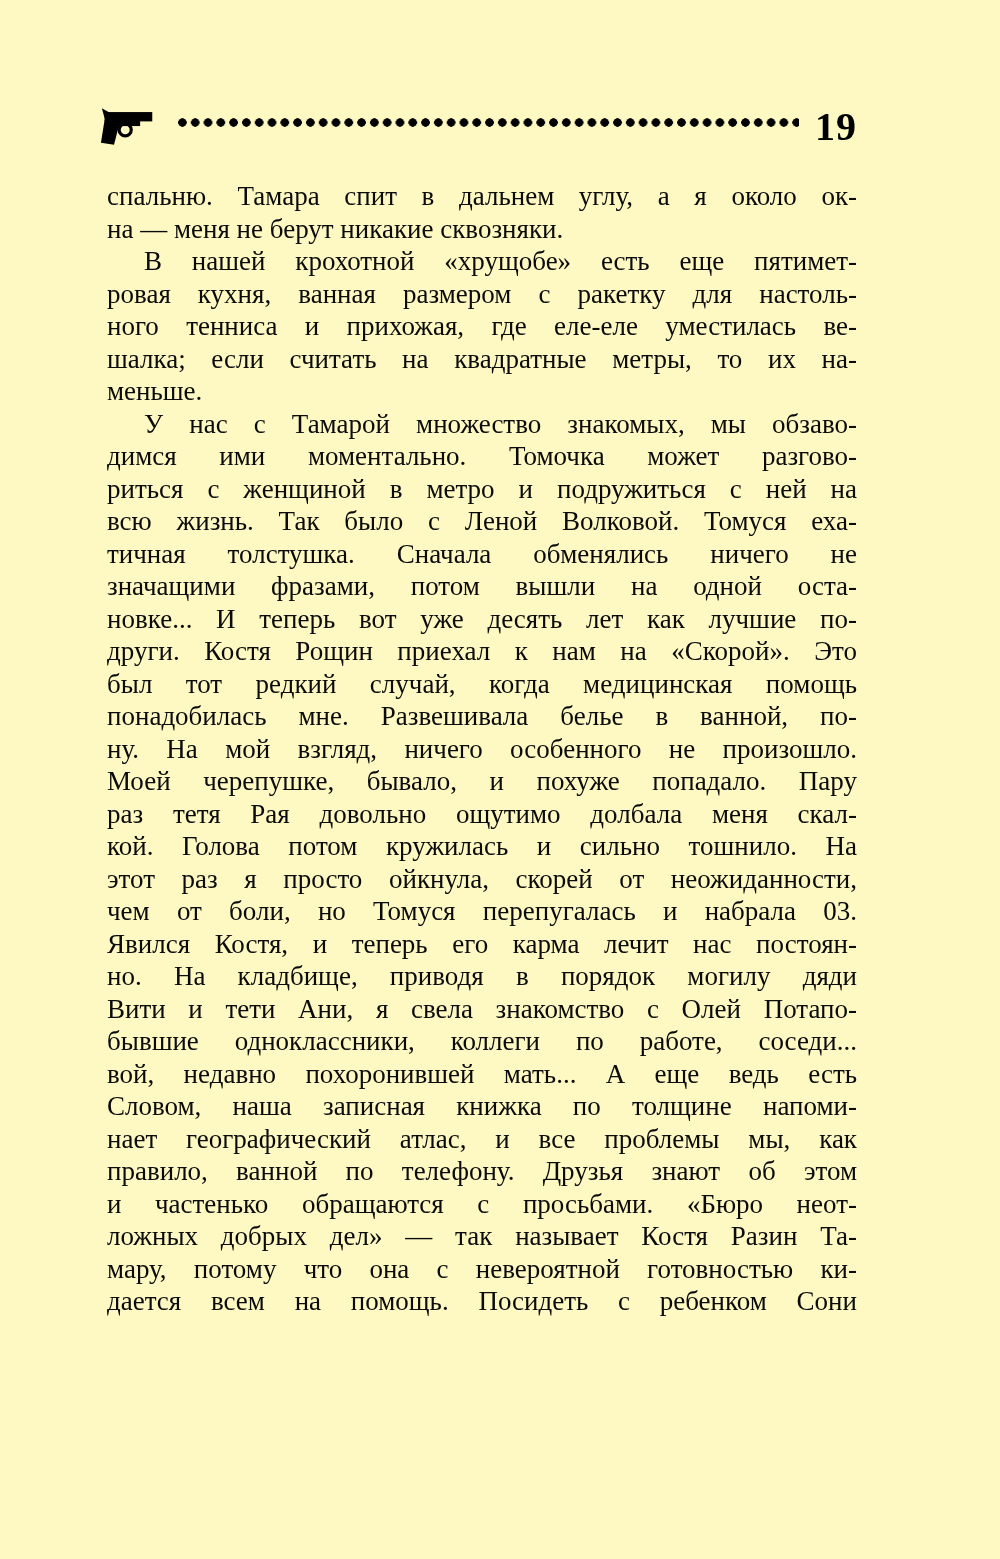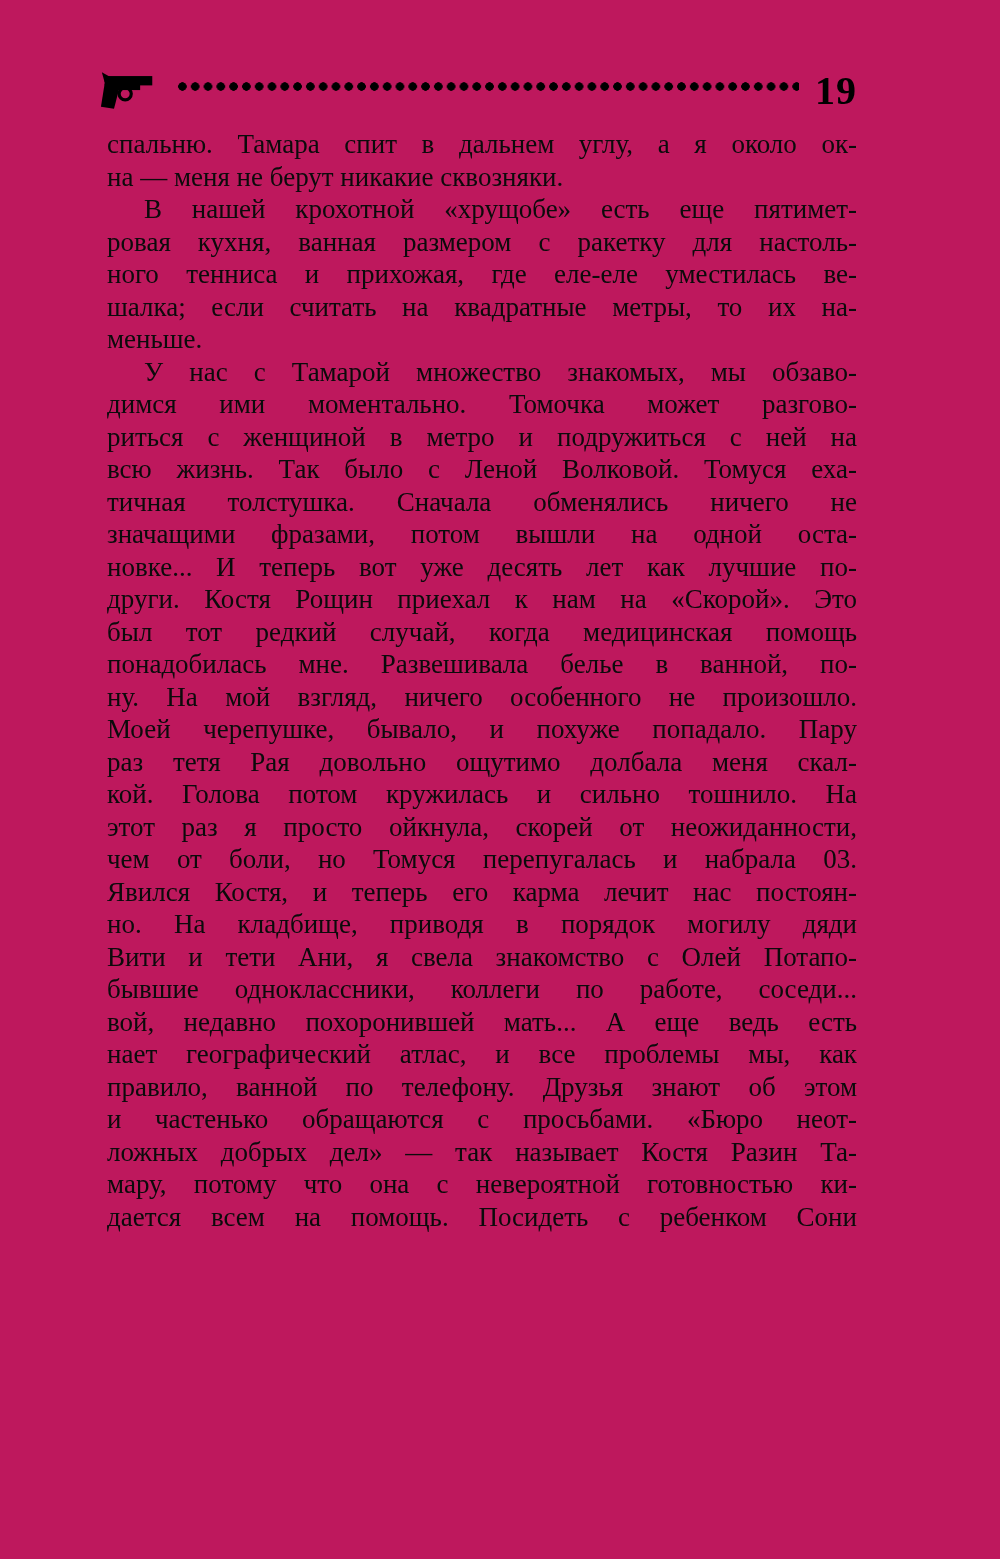--- a/index.html
+++ b/index.html
@@ -12,22 +12,22 @@
     height: 1559px;
     position: relative;
     font-family: "Liberation Serif", serif;
     color: #0b0b0b;
     overflow: hidden;
   }
   .page {
     box-sizing: border-box;
     width: 1000px;
     height: 1559px;
-    padding: 66px 143px 0 107px;
-    background: #be185d;
+    padding: 102px 143px 0 107px;
+    background: #fef9c3;
   }
   .page-header {
     display: flex;
     align-items: center;
     height: 50px;
     margin-left: -7px;
   }
   .gun {
     flex: 0 0 auto;
     width: 56px;
@@ -48,21 +48,21 @@
   .pagenum {
     flex: 0 0 auto;
     font-family: "Liberation Serif", serif;
     font-weight: 700;
     font-size: 40px;
     line-height: 46px;
     letter-spacing: 1px;
     color: #000;
   }
   .body-text {
-    margin-top: 12px;
+    margin-top: 28px;
   }
   .line {
     font-size: 27px;
     line-height: 32.5px;
     text-align: justify;
     text-align-last: justify;
     white-space: normal;
     color: #0b0b0b;
   }
   .line.indent { text-indent: 37px; }
@@ -114,20 +114,21 @@
       <div class="line">Моей черепушке, бывало, и похуже попадало. Пару</div>
       <div class="line">раз тетя Рая довольно ощутимо долбала меня скал-</div>
       <div class="line">кой. Голова потом кружилась и сильно тошнило. На</div>
       <div class="line">этот раз я просто ойкнула, скорей от неожиданности,</div>
       <div class="line">чем от боли, но Томуся перепугалась и набрала 03.</div>
       <div class="line">Явился Костя, и теперь его карма лечит нас постоян-</div>
       <div class="line">но. На кладбище, приводя в порядок могилу дяди</div>
       <div class="line">Вити и тети Ани, я свела знакомство с Олей Потапо-</div>
       <div class="line">бывшие одноклассники, коллеги по работе, соседи...</div>
       <div class="line">вой, недавно похоронившей мать... А еще ведь есть</div>
+      <div class="line">Словом, наша записная книжка по толщине напоми-</div>
       <div class="line">нает географический атлас, и все проблемы мы, как</div>
       <div class="line">правило, ванной по телефону. Друзья знают об этом</div>
       <div class="line">и частенько обращаются с просьбами. «Бюро неот-</div>
       <div class="line">ложных добрых дел» — так называет Костя Разин Та-</div>
       <div class="line">мару, потому что она с невероятной готовностью ки-</div>
       <div class="line">дается всем на помощь. Посидеть с ребенком Сони</div>
     </main>
 
 </div>
 

